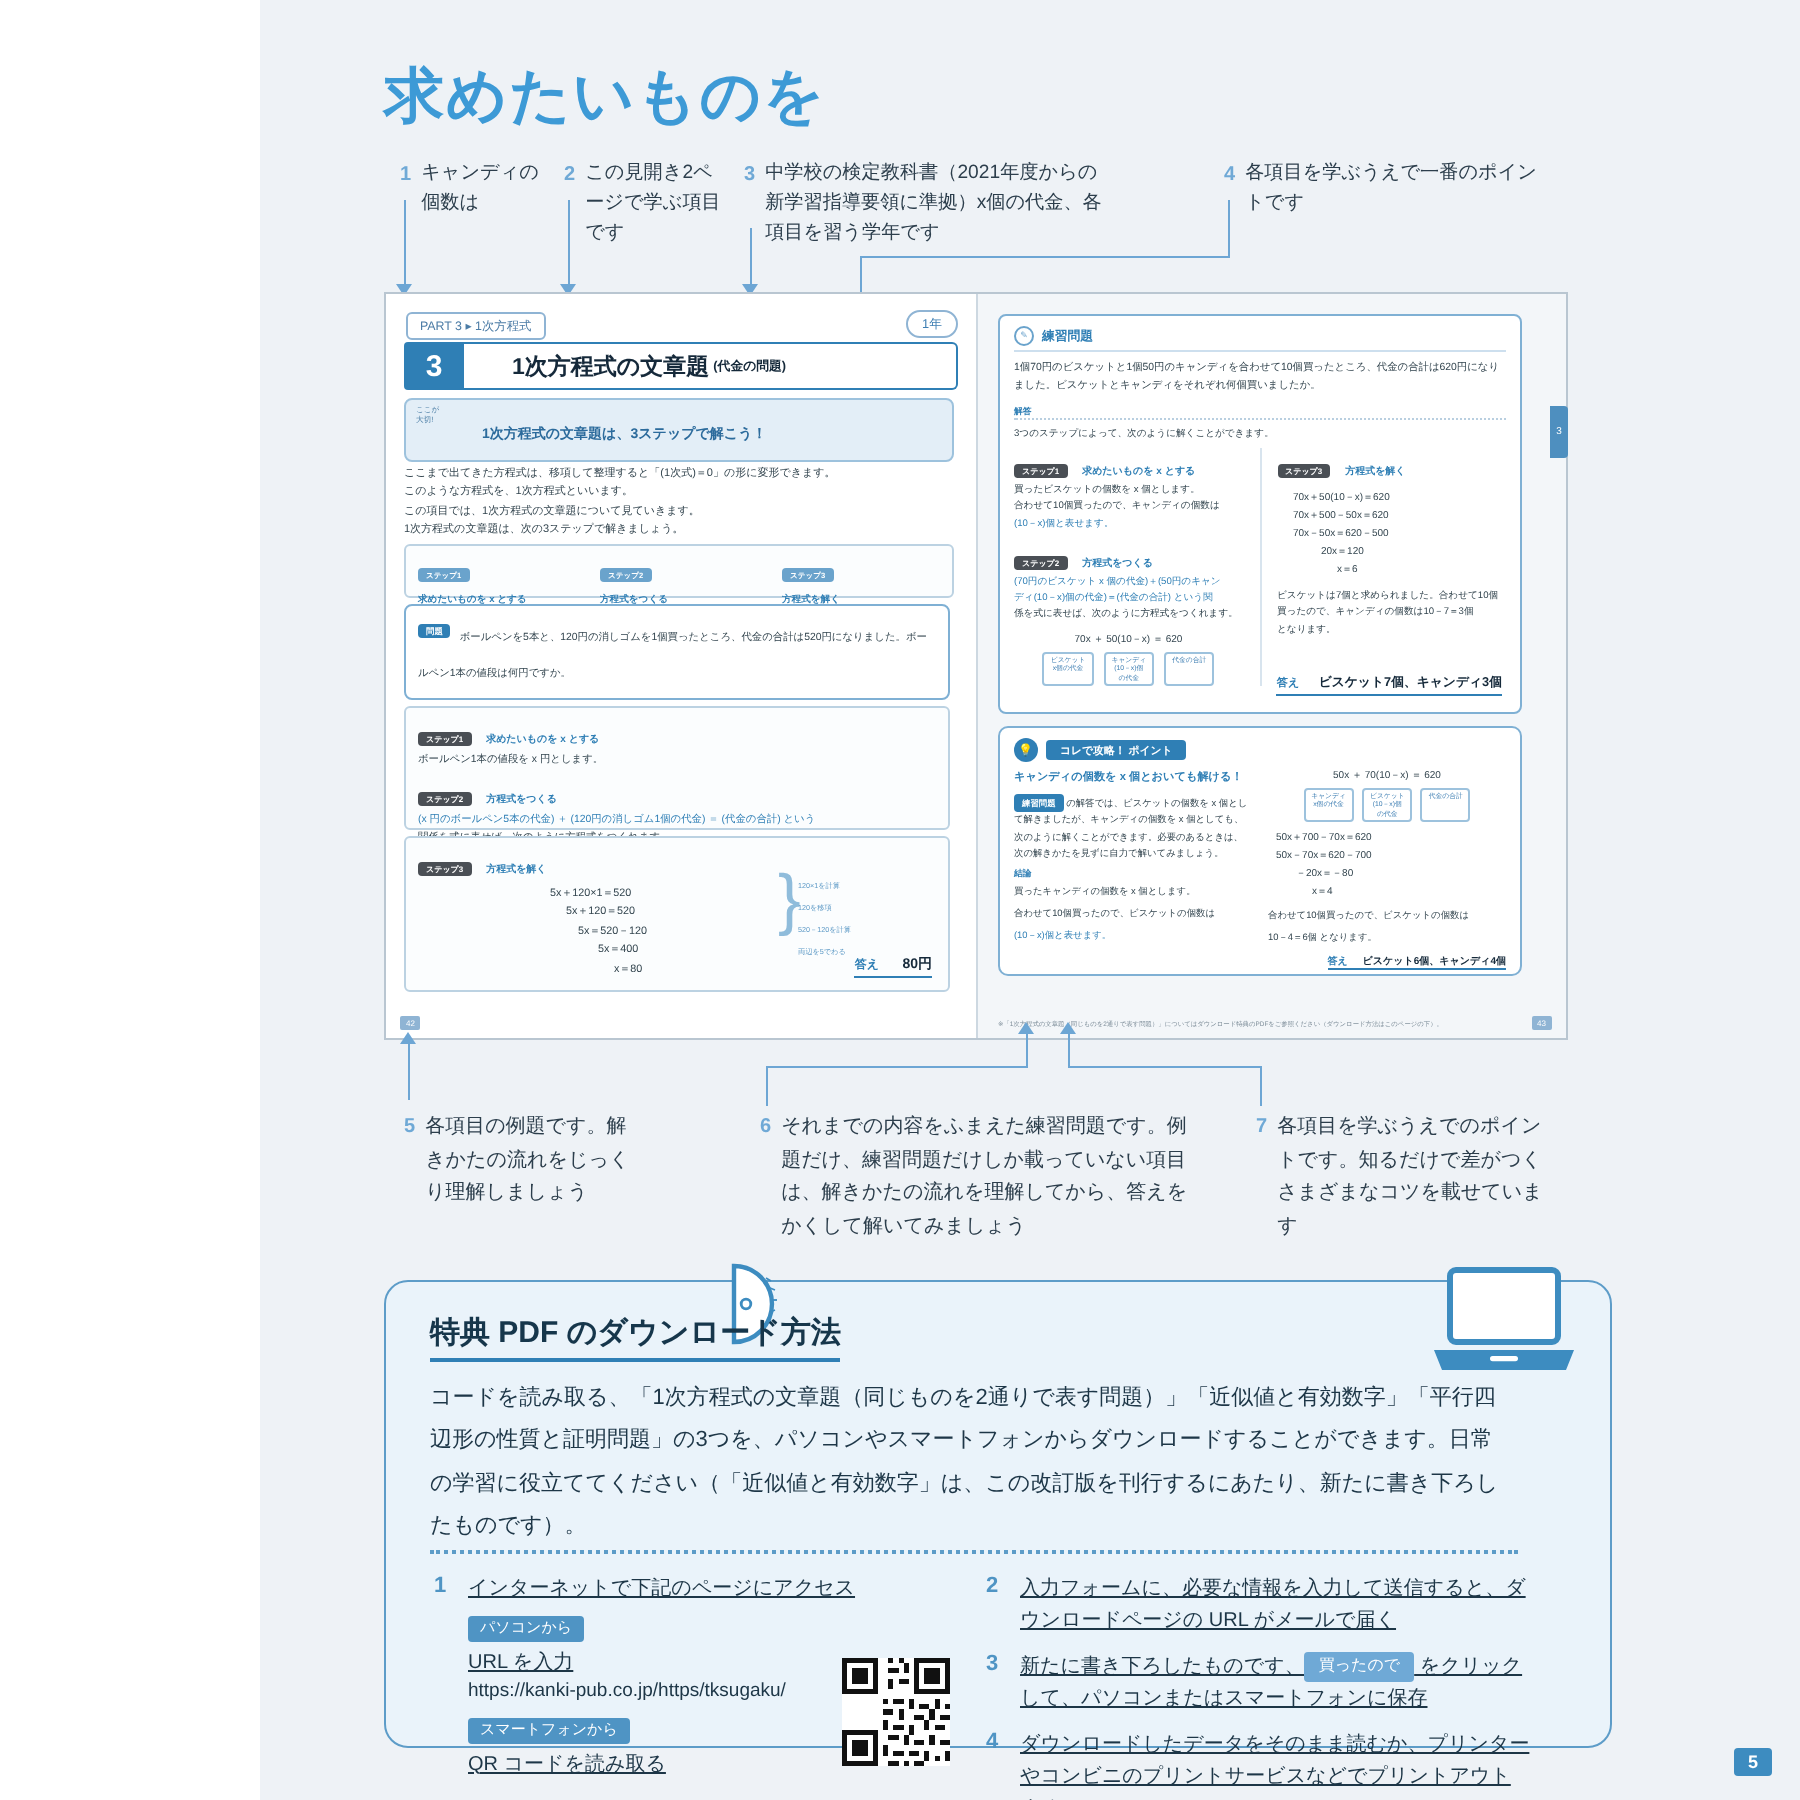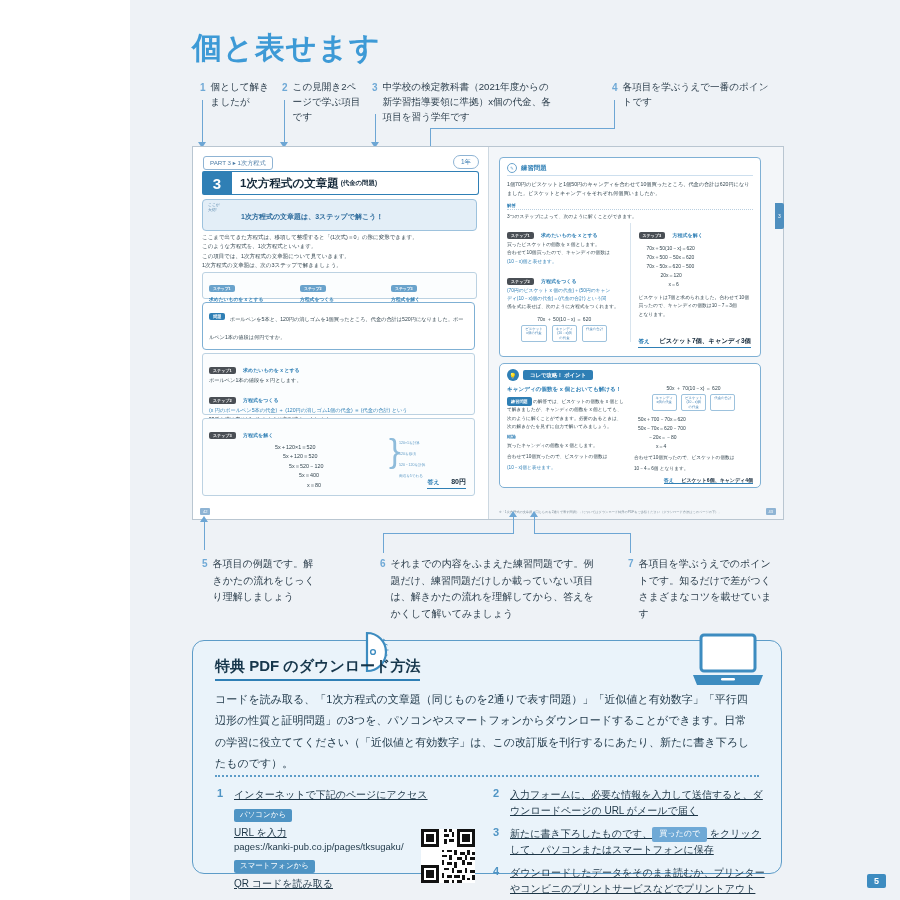--- a/index.html
+++ b/index.html
@@ -54,21 +54,21 @@
     position:absolute;right:9px;top:8px;font-size:6.4px;color:#3f7fb3;
     border:1px solid #8fb4d4;border-radius:9px;padding:1.5px 7px;background:#fff;
   }
   .title-row{position:absolute;left:9px;top:24px;width:277px;height:24px;display:flex;align-items:stretch;}
   .sec-num{
     width:30px;background:#2f7fb5;color:#fff;font-size:15px;font-weight:bold;
     display:flex;align-items:center;justify-content:center;border-radius:2px 0 0 2px;
   }
   .sec-title{
     flex:1;border:1.4px solid #2f7fb5;border-left:none;border-radius:0 3px 3px 0;background:#fff;
-    display:flex;align-items:center;padding-left:8px;gap:2px;
+    display:flex;align-items:center;padding-left:24px;gap:2px;
   }
   .sec-title .t{font-size:11.5px;font-weight:bold;color:#15293a;}
   .sec-title .sub{font-size:6.4px;font-weight:bold;color:#15293a;}
 
   .lead-box{
     position:absolute;left:9px;top:52px;width:273px;height:30px;
     background:#e3eef7;border:1px solid #9dc2dd;border-radius:4px;
   }
   .lead-box .tag{position:absolute;left:5px;top:3px;font-size:3.8px;color:#4d7fa6;line-height:1.25;}
   .lead-box .msg{position:absolute;left:38px;top:12px;font-size:7px;font-weight:bold;color:#2c6b9c;}
@@ -153,21 +153,21 @@
 
   
   .c5{left:72px;top:556px;width:118px;}
   .c6{left:250px;top:556px;width:220px;}
   .c7{left:498px;top:556px;width:150px;}
   .callout.b{font-size:10px;line-height:1.65;}
 
   
   .pdfbox{
     position:absolute;left:62px;top:640px;width:588px;height:232px;
-    background:#eaf3fa;border:1.4px solid #5d9cc8;border-radius:12px;
+    background:#eaf3fa;border:1.4px solid #5d9cc8;border-radius:12px;padding-left:24px;
   }
   .pdf-title{position:absolute;left:22px;top:16px;font-size:15px;font-weight:bold;color:#16364b;
     border-bottom:2px solid #2f7fb5;padding-bottom:3px;}
   .pdf-para{position:absolute;left:22px;top:48px;width:540px;font-size:11px;line-height:1.95;color:#1d3647;}
   .pdf-dots{position:absolute;left:22px;top:134px;width:544px;border-top:2px dotted #5d9cc8;}
   .pdf-left{position:absolute;left:24px;top:146px;width:268px;}
   .pdf-right{position:absolute;left:300px;top:146px;width:272px;}
   .stepitem{display:flex;gap:8px;margin-bottom:7px;}
   .stepitem .n{color:#4f94c4;font-size:11px;font-weight:bold;min-width:9px;}
   .stepitem .tx{font-size:10px;line-height:1.6;color:#1d3647;text-decoration:underline;}
@@ -181,25 +181,25 @@
     position:absolute;right:14px;bottom:12px;background:#3d8cc0;color:#fff;
     font-size:9px;padding:2px 7px;border-radius:2px;font-weight:bold;
   }
 </style>
 </head>
 <body>
 
 <div class="page">
 <div class="inner">
 
-  <div class="main-title">個と表せます</div>
+  <div class="main-title">求めたいものを</div>
 
   <div class="callout c1">
     <span class="num">1</span>
-    <span>個として解きましたが</span>
+    <span>キャンディの個数は</span>
   </div>
   <div class="callout c2">
     <span class="num">2</span>
     <span>この見開き2ページで学ぶ項目です</span>
   </div>
   <div class="callout c3">
     <span class="num">3</span>
     <span>中学校の検定教科書（2021年度からの新学習指導要領に準拠）x個の代金、各項目を習う学年です</span>
   </div>
   <div class="callout c4">
@@ -472,21 +472,21 @@
     <div class="pdf-para">コードを読み取る、「1次方程式の文章題（同じものを2通りで表す問題）」「近似値と有効数字」「平行四辺形の性質と証明問題」の3つを、パソコンやスマートフォンからダウンロードすることができます。日常の学習に役立ててください（「近似値と有効数字」は、この改訂版を刊行するにあたり、新たに書き下ろしたものです）。</div>
     <div class="pdf-dots"></div>
 
     <div class="pdf-left">
       <div class="stepitem">
         <span class="n">1</span>
         <div>
           <div class="tx">インターネットで下記のページにアクセス</div>
           <div class="minitag">パソコンから</div>
           <div class="tx">URL を入力</div>
-          <div class="url">pages://kanki-pub.co.jp/pages/tksugaku/</div>
+          <div class="url">https://kanki-pub.co.jp/https/tksugaku/</div>
           <div class="minitag" style="margin-top:8px;">スマートフォンから</div>
           <div class="tx">QR コードを読み取る</div>
         </div>
       </div>
       <svg class="qr" viewBox="0 0 21 21" shape-rendering="crispEdges">
         <rect width="21" height="21" fill="#fff"></rect>
         <g fill="#111">
           <path d="M0 0h7v7H0zm1 1v5h5V1z"></path>
               <rect x="2" y="2" width="3" height="3"></rect>
           <path d="M14 0h7v7h-7zm1 1v5h5V1z"></path>

